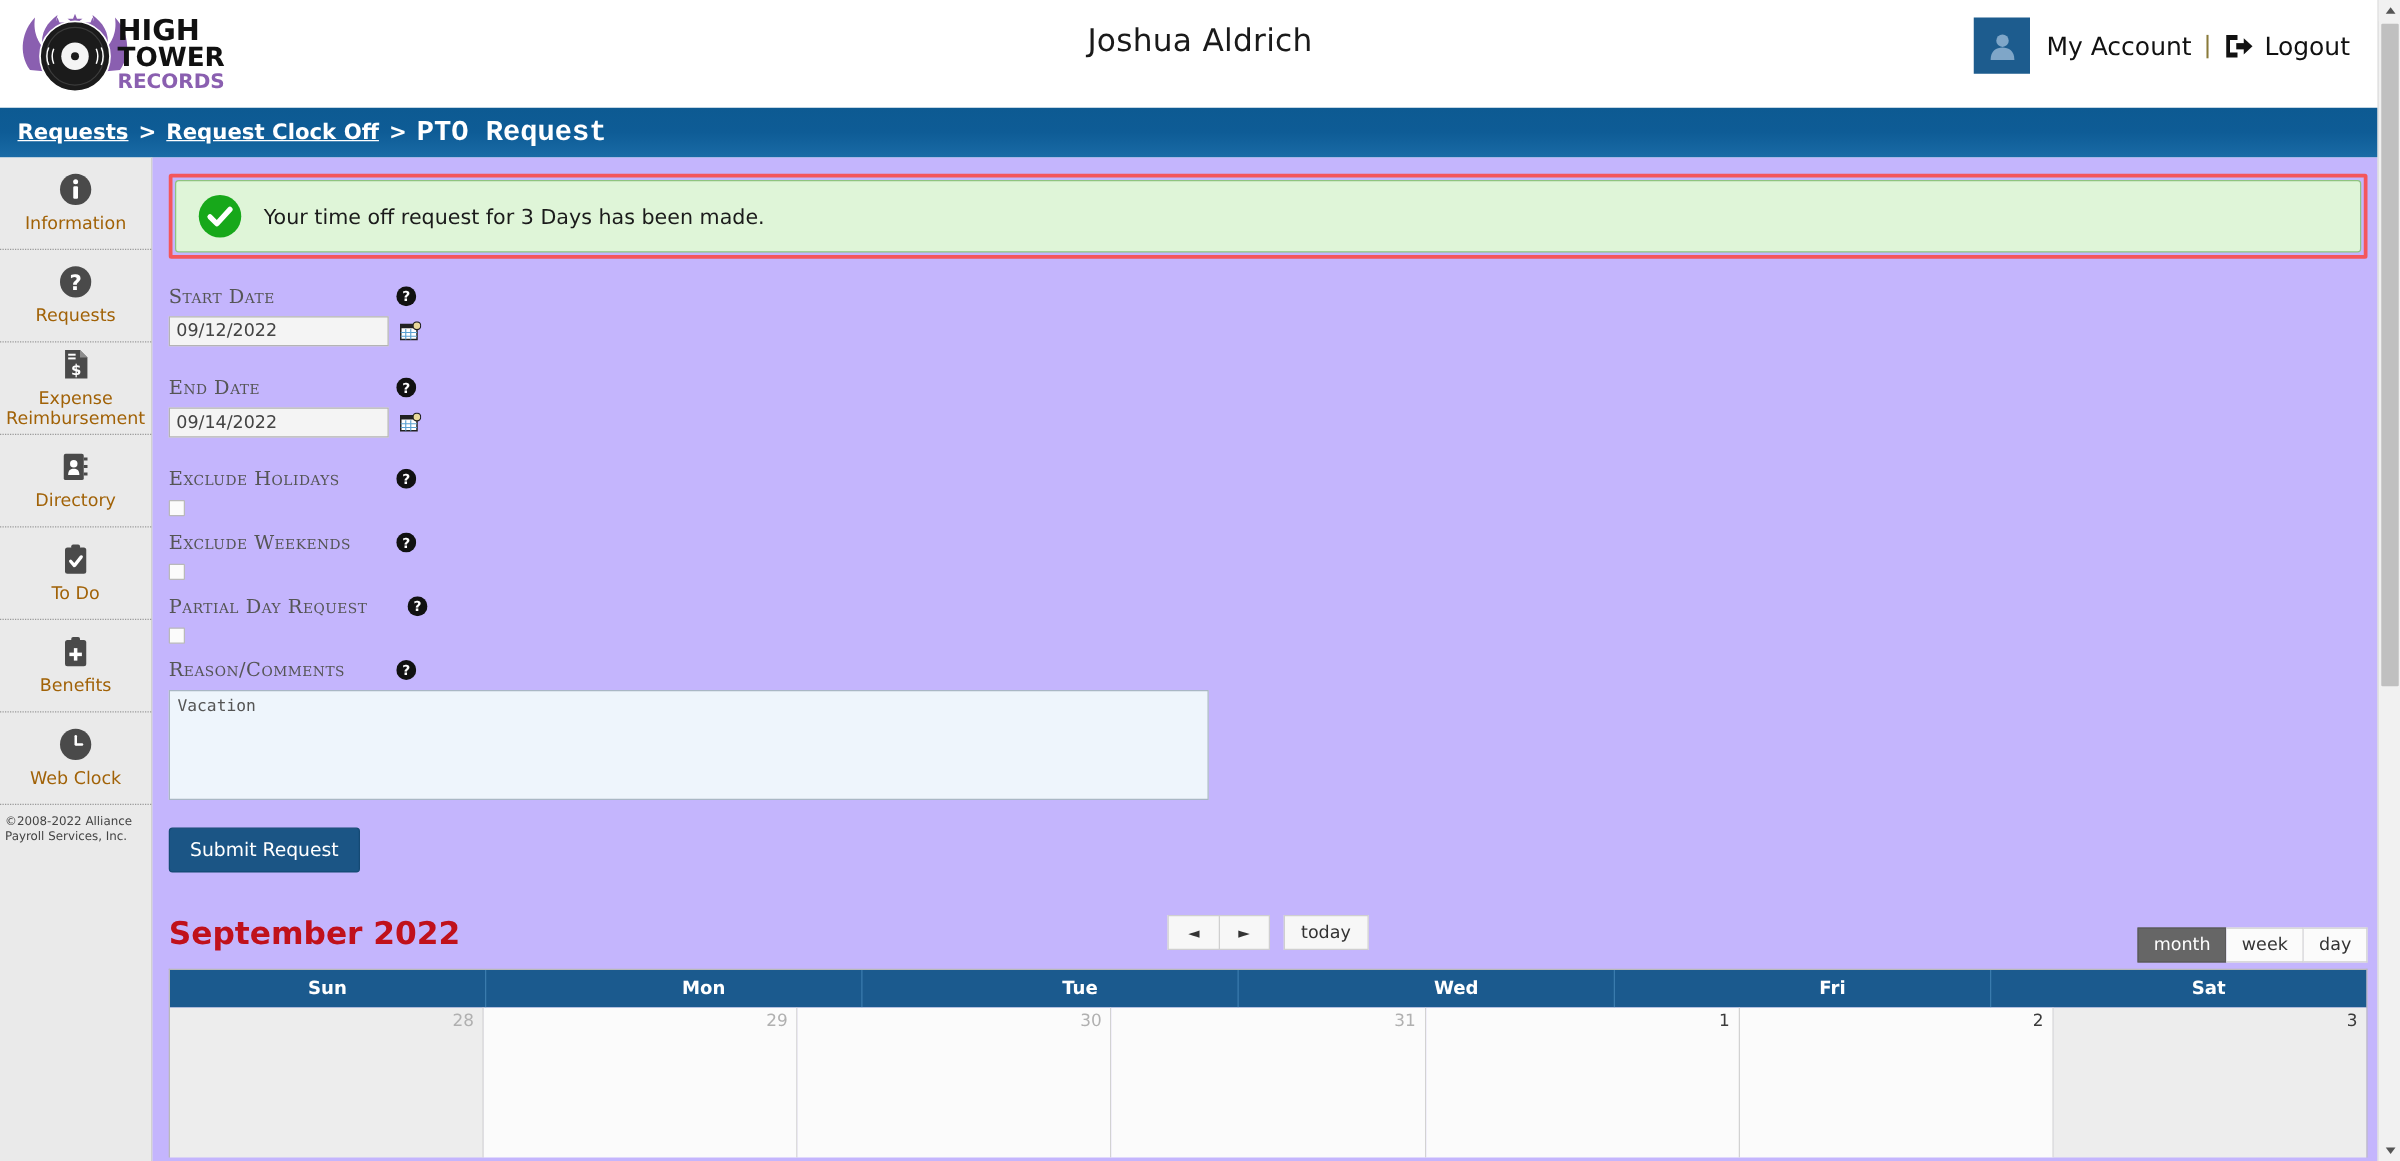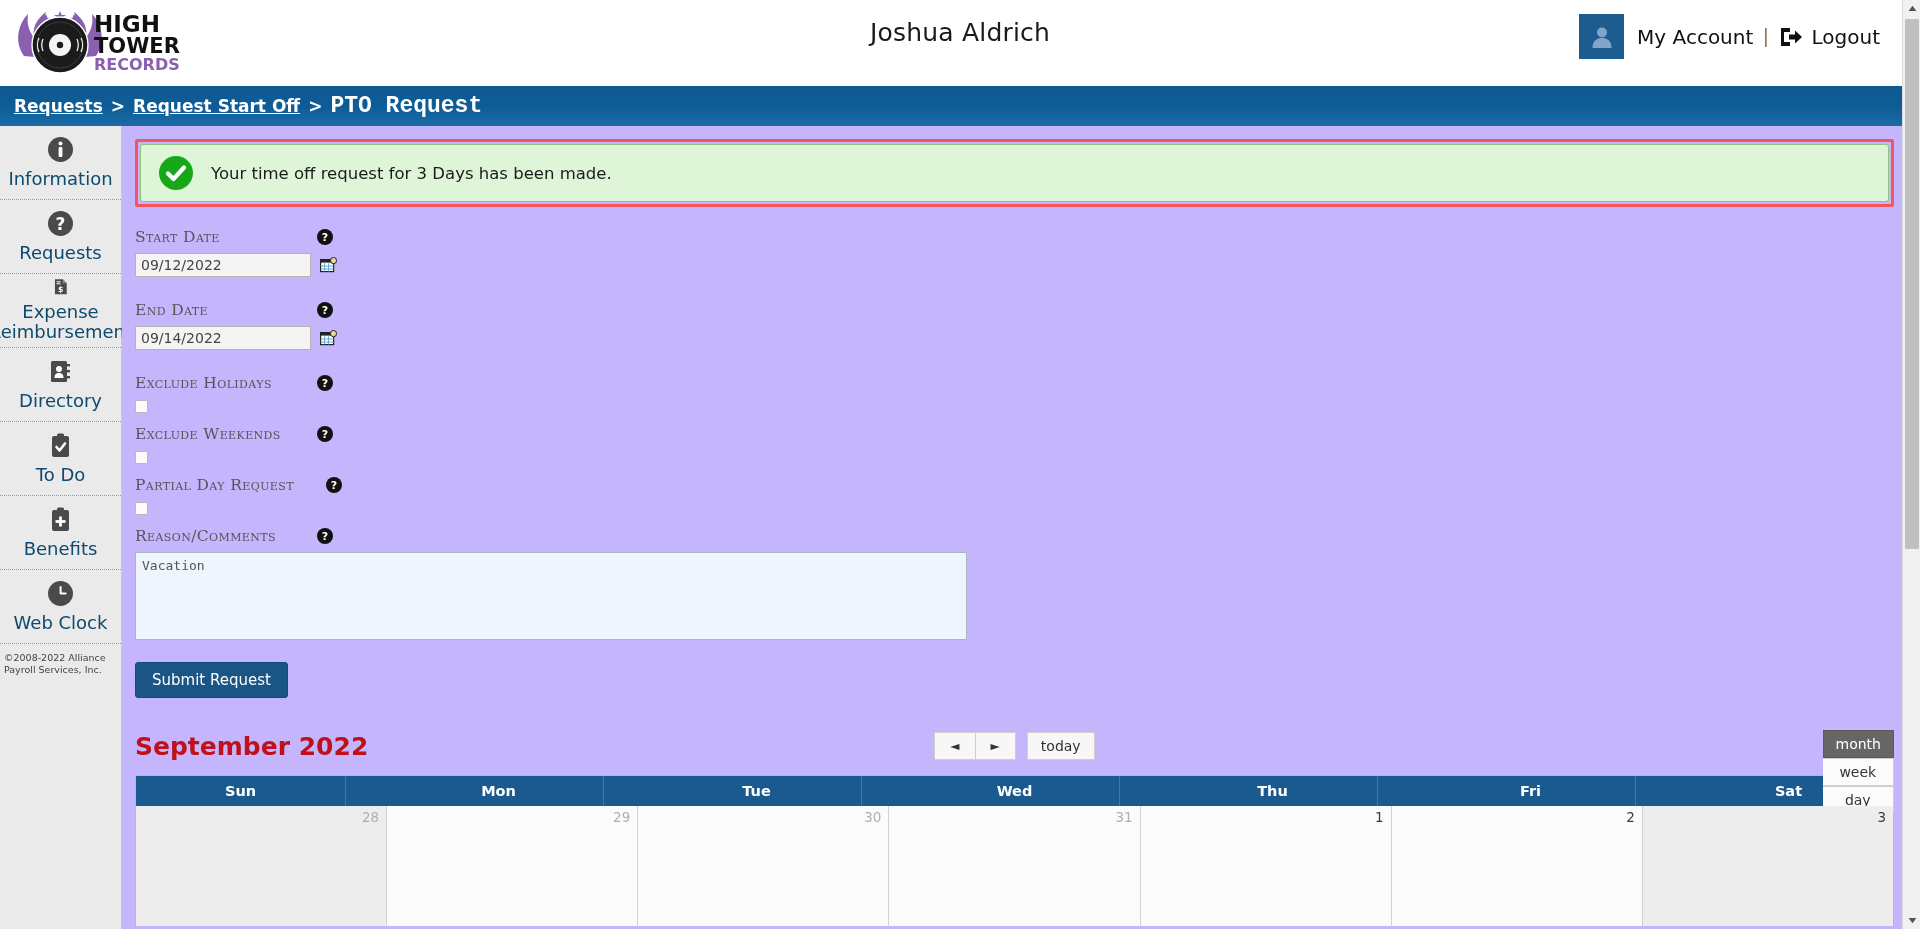--- a/index.html
+++ b/index.html
@@ -110,22 +110,22 @@
   .nav-item {
     height: 74px;
     border-bottom: 1px dotted #9a9a9a;
     display: flex; flex-direction: column;
     align-items: center; justify-content: center;
     cursor: pointer;
     padding: 4px 2px;
   }
   .nav-ico { margin-bottom: 6px; display:block; }
   .nav-label {
-    font-size: 18px;
-    color: #0c4a6e;
+    font-size: 14px;
+    color: #a16207;
     text-align: center;
     line-height: 1.15;
     font-family: "DejaVu Sans", sans-serif;
   }
   .copyright {
     font-size: 9.5px;
     color: #444;
     padding: 8px 6px 0 4px;
     line-height: 1.25;
     font-family: "DejaVu Sans", sans-serif;
@@ -250,23 +250,22 @@
     padding: 6px 13px;
     cursor: pointer;
     font-family: "DejaVu Sans", sans-serif;
     line-height: 1;
     min-height: 28px;
   }
   .cal-btn + .cal-btn { border-left: none; }
   .cal-btn.arrow { padding: 6px 15px; font-size: 12px; }
   .cal-btn.single { border-left: 1px solid #cfcfcf; }
   .view-group {
-    position: absolute; right: 0; top: 2px;
+    position: absolute; right: 0; top: 14px;
     display: flex;
-    flex-direction: column;
   }
   .view-btn {
     background: #fbfbfb;
     border: 1px solid #cfcfcf;
     font-size: 14px;
     color: #333;
     padding: 6px 12px;
     cursor: pointer;
     font-family: "DejaVu Sans", sans-serif;
     line-height: 1;
@@ -388,21 +387,21 @@
           <polygon points="16,4.5 23,11 16,17.5" fill="#111"></polygon>
         </svg>
         <span class="logout-text">Logout</span>
       </span>
     </div>
   </div>
 
   <div class="crumbbar">
     <span class="crumb-link">Requests</span>
     <span class="crumb-sep">&gt;</span>
-    <span class="crumb-link">Request Start Off</span>
+    <span class="crumb-link">Request Clock Off</span>
     <span class="crumb-sep">&gt;</span>
     <span class="crumb-current">PTO Request</span>
   </div>
 
   <div class="body-split">
 
     <div class="sidebar">
 
       <div class="nav-item">
         <svg class="nav-ico" width="27" height="27" viewBox="0 0 27 27">
@@ -596,21 +595,20 @@
             <button class="view-btn">day</button>
           </div>
         </div>
 
         <div class="cal-grid">
           <div class="cal-head-row">
             <div class="cal-head-cell">Sun</div>
             <div class="cal-head-cell">Mon</div>
             <div class="cal-head-cell">Tue</div>
             <div class="cal-head-cell">Wed</div>
-            <div class="cal-head-cell">Thu</div>
             <div class="cal-head-cell">Fri</div>
             <div class="cal-head-cell">Sat</div>
           </div>
 
           <div class="cal-week">
             <div class="cal-cell weekend other">
               <span class="daynum">28</span>
             </div>
             <div class="cal-cell other">
               <span class="daynum">29</span>

